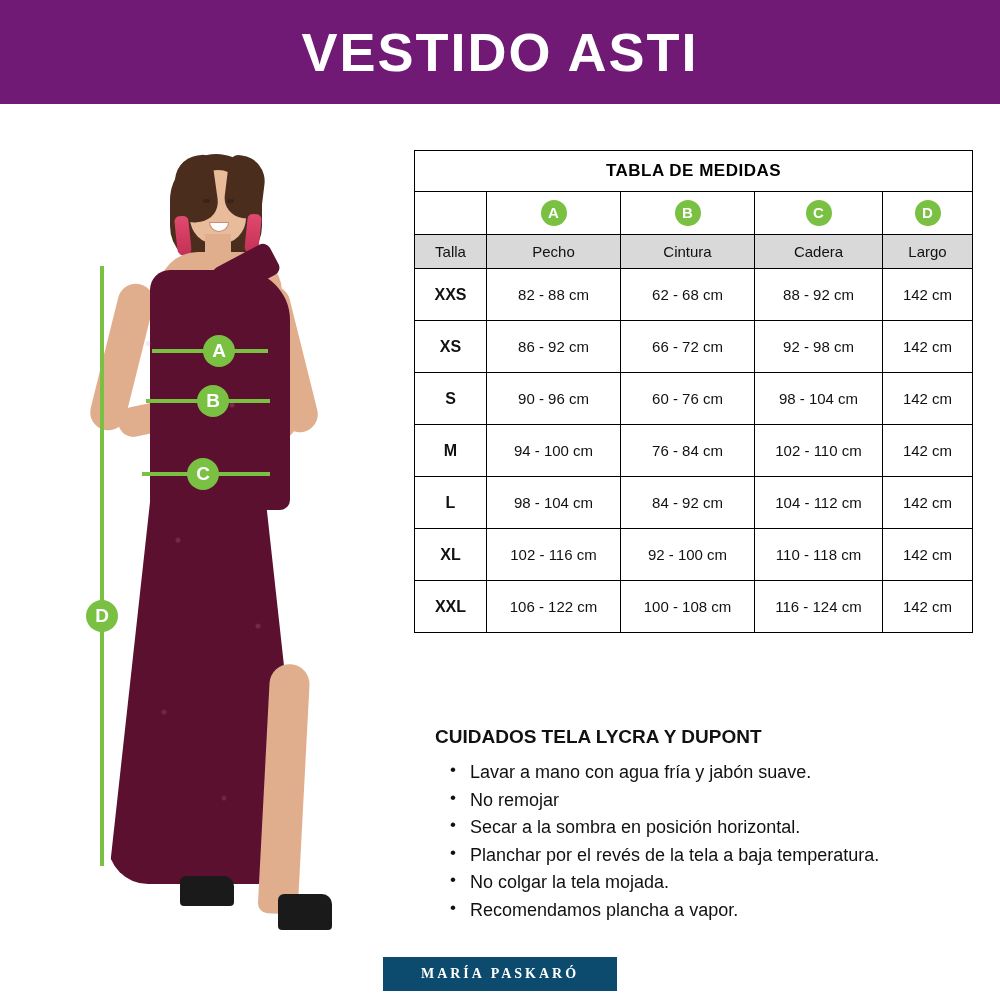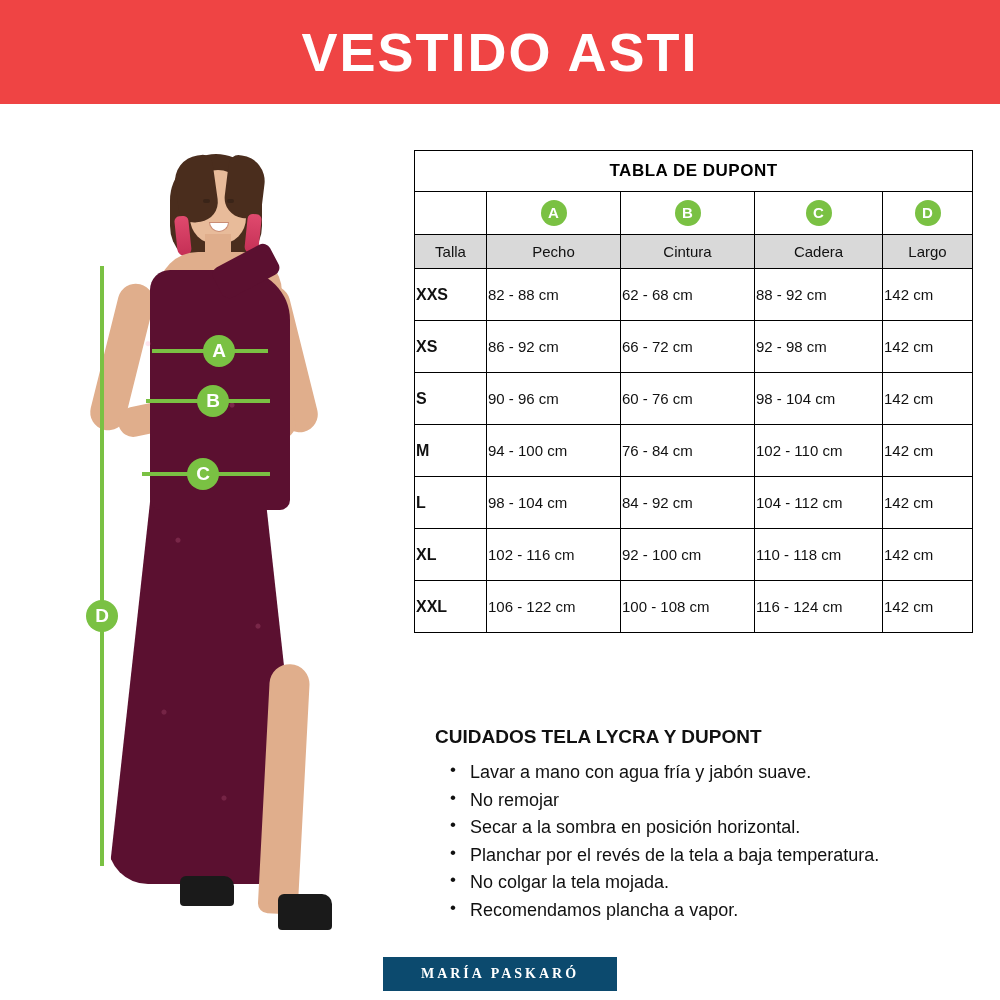--- a/index.html
+++ b/index.html
@@ -14,21 +14,21 @@
     overflow: hidden;
     position: relative;
   }
 
   
   .header {
     position: absolute;
     left: 0; top: 0;
     width: 1000px;
     height: 104px;
-    background: #ef4444;
+    background: #701a75;
     display: flex;
     align-items: center;
     justify-content: center;
   }
   .header-title {
     color: #ffffff;
     font-size: 54px;
     font-weight: bold;
     letter-spacing: 2px;
     font-family: "Liberation Sans", sans-serif;
@@ -303,20 +303,21 @@
     text-align: center;
     font-size: 15px;
     padding: 8px 0;
     color: #111;
   }
   .hdr-row td.talla {
     font-weight: normal;
   }
   tbody.data tr td {
     height: 49px;
+    text-align: center;
     font-size: 15px;
     color: #111;
   }
   tbody.data tr td.sz {
     font-weight: bold;
     font-size: 16px;
   }
   col.c-talla { width: 72px; }
   col.c-pecho { width: 134px; }
   col.c-cintura { width: 134px; }
@@ -429,21 +430,21 @@
   <table class="size-table">
     <colgroup>
       <col class="c-talla">
         <col class="c-pecho">
         <col class="c-cintura">
         <col class="c-cadera">
         <col class="c-largo">
     </colgroup>
     <tbody>
       <tr>
-        <td colspan="5" class="tbl-title">TABLA DE DUPONT</td>
+        <td colspan="5" class="tbl-title">TABLA DE MEDIDAS</td>
       </tr>
       <tr class="badge-row">
         <td class="blank"></td>
         <td><span class="mini-badge">A</span></td>
         <td><span class="mini-badge">B</span></td>
         <td><span class="mini-badge">C</span></td>
         <td><span class="mini-badge">D</span></td>
       </tr>
       <tr class="hdr-row">
         <td class="talla">Talla</td>

